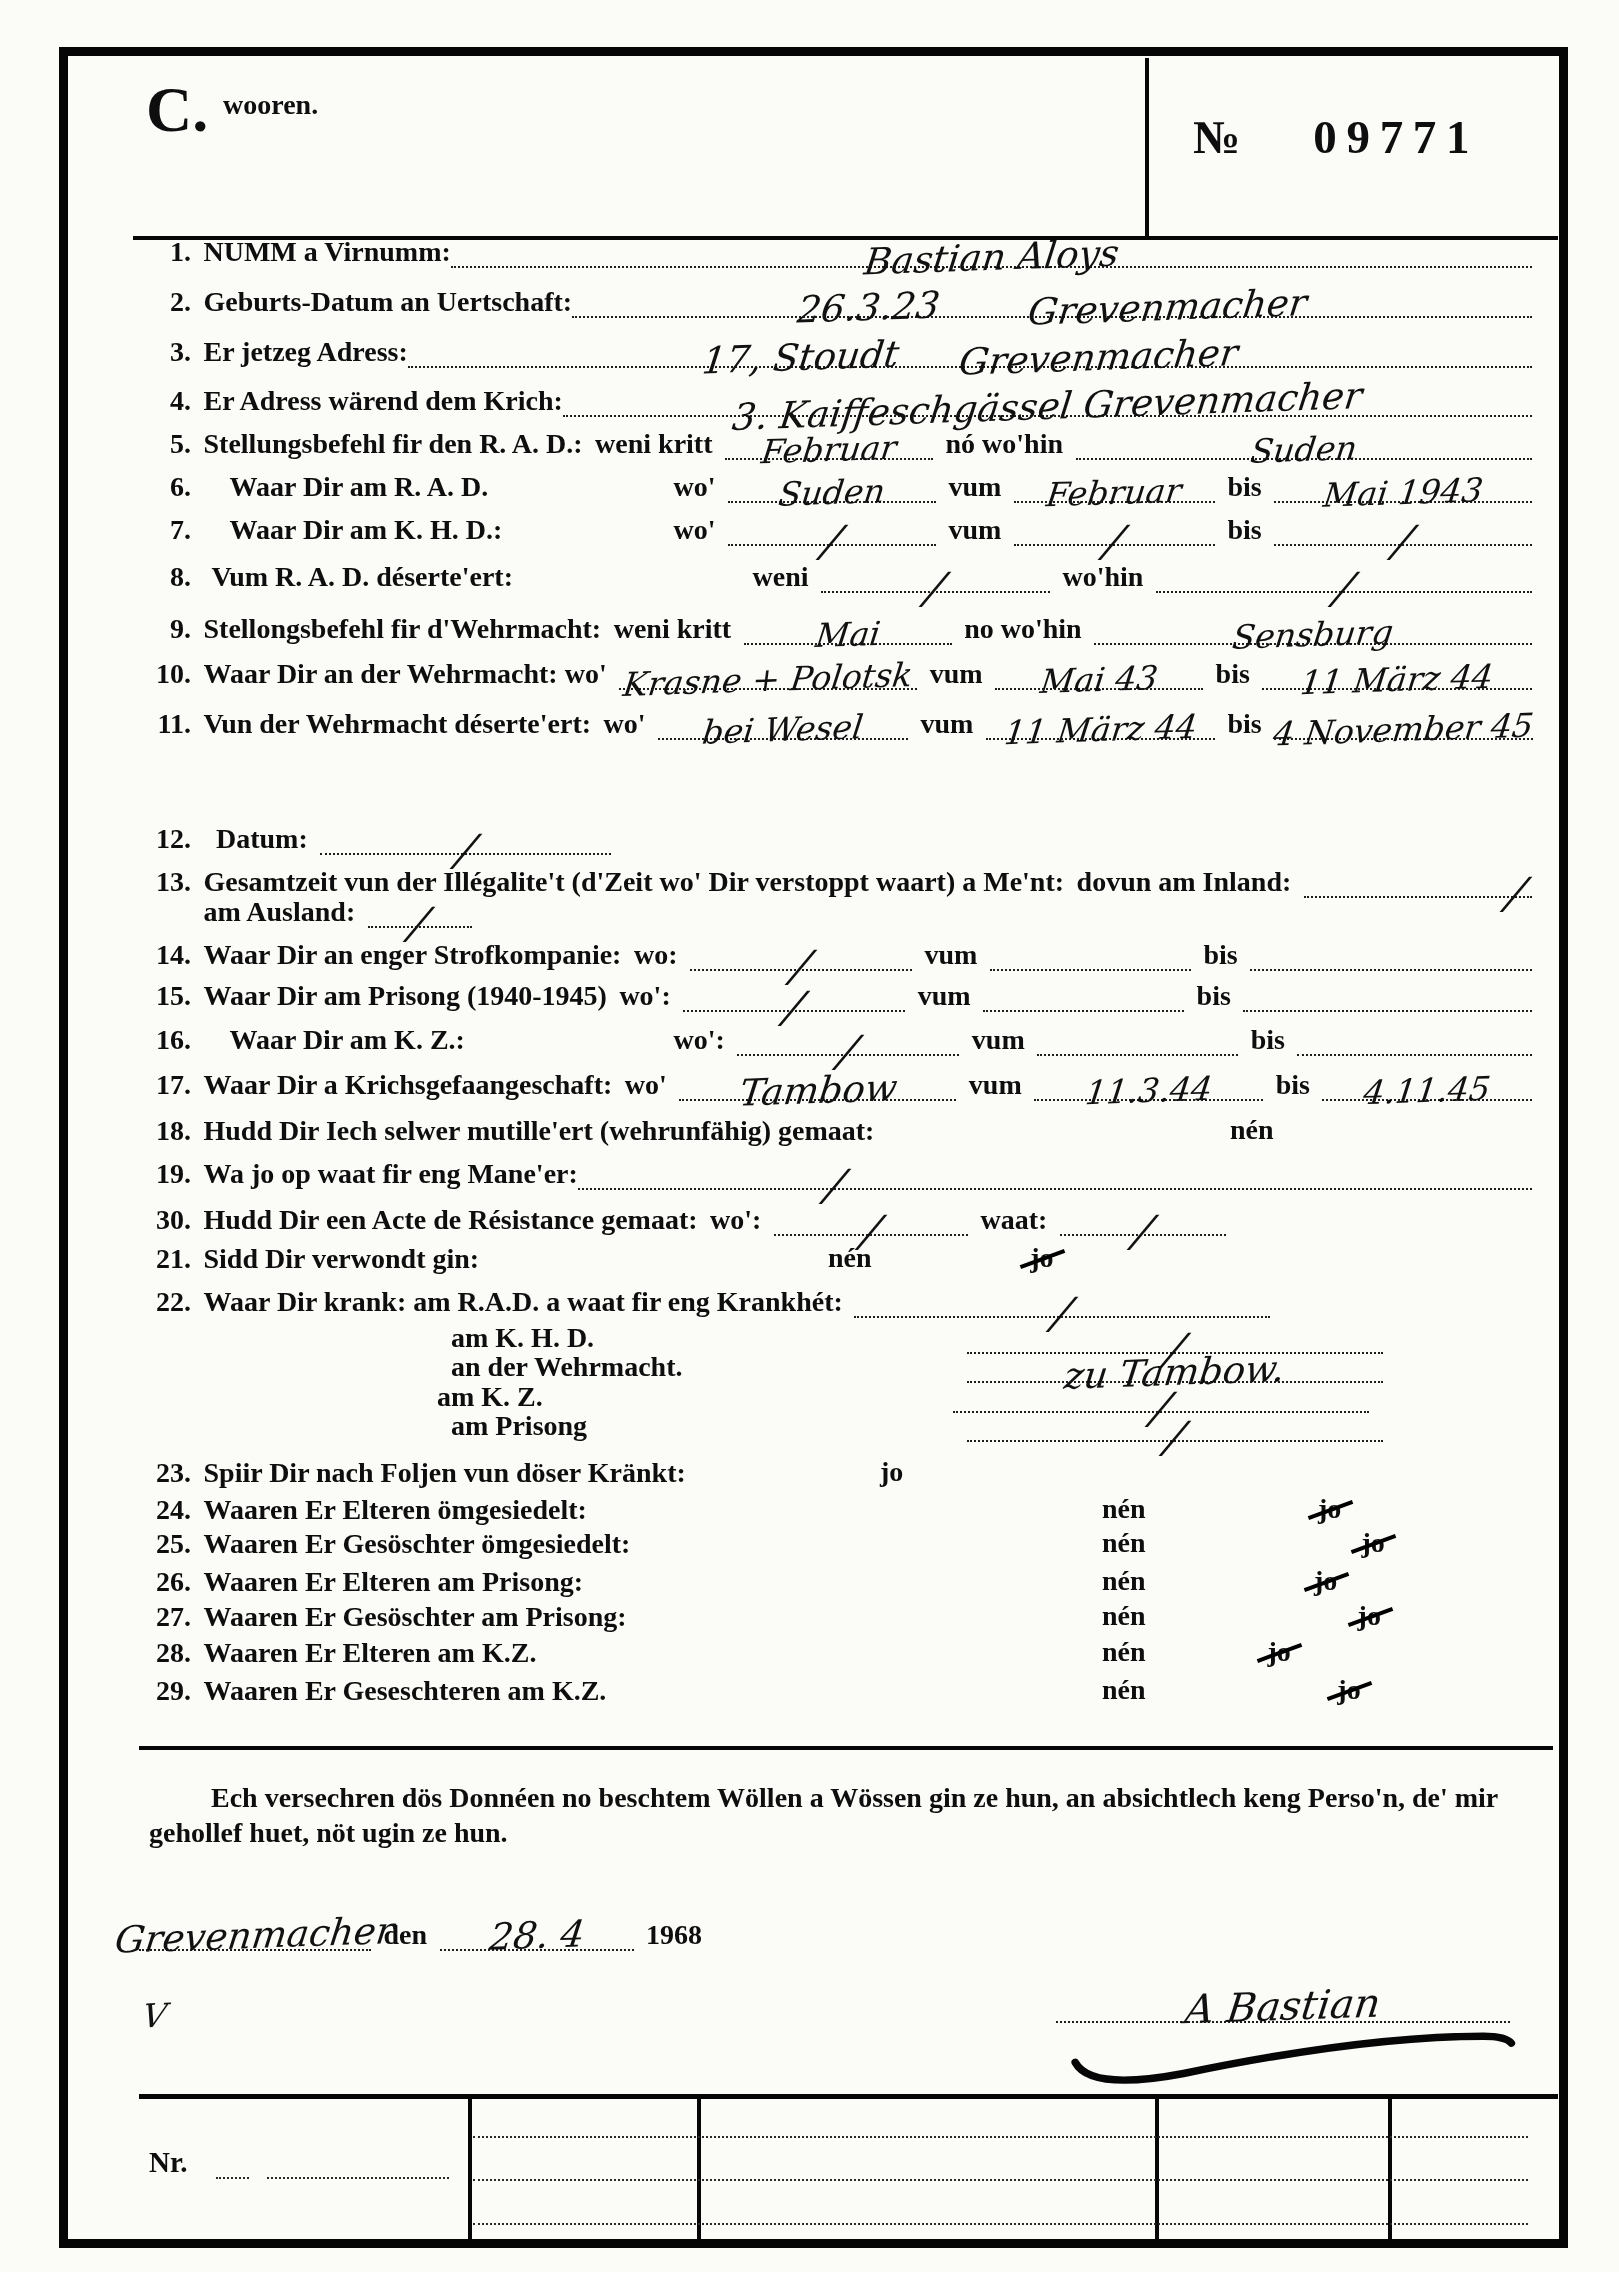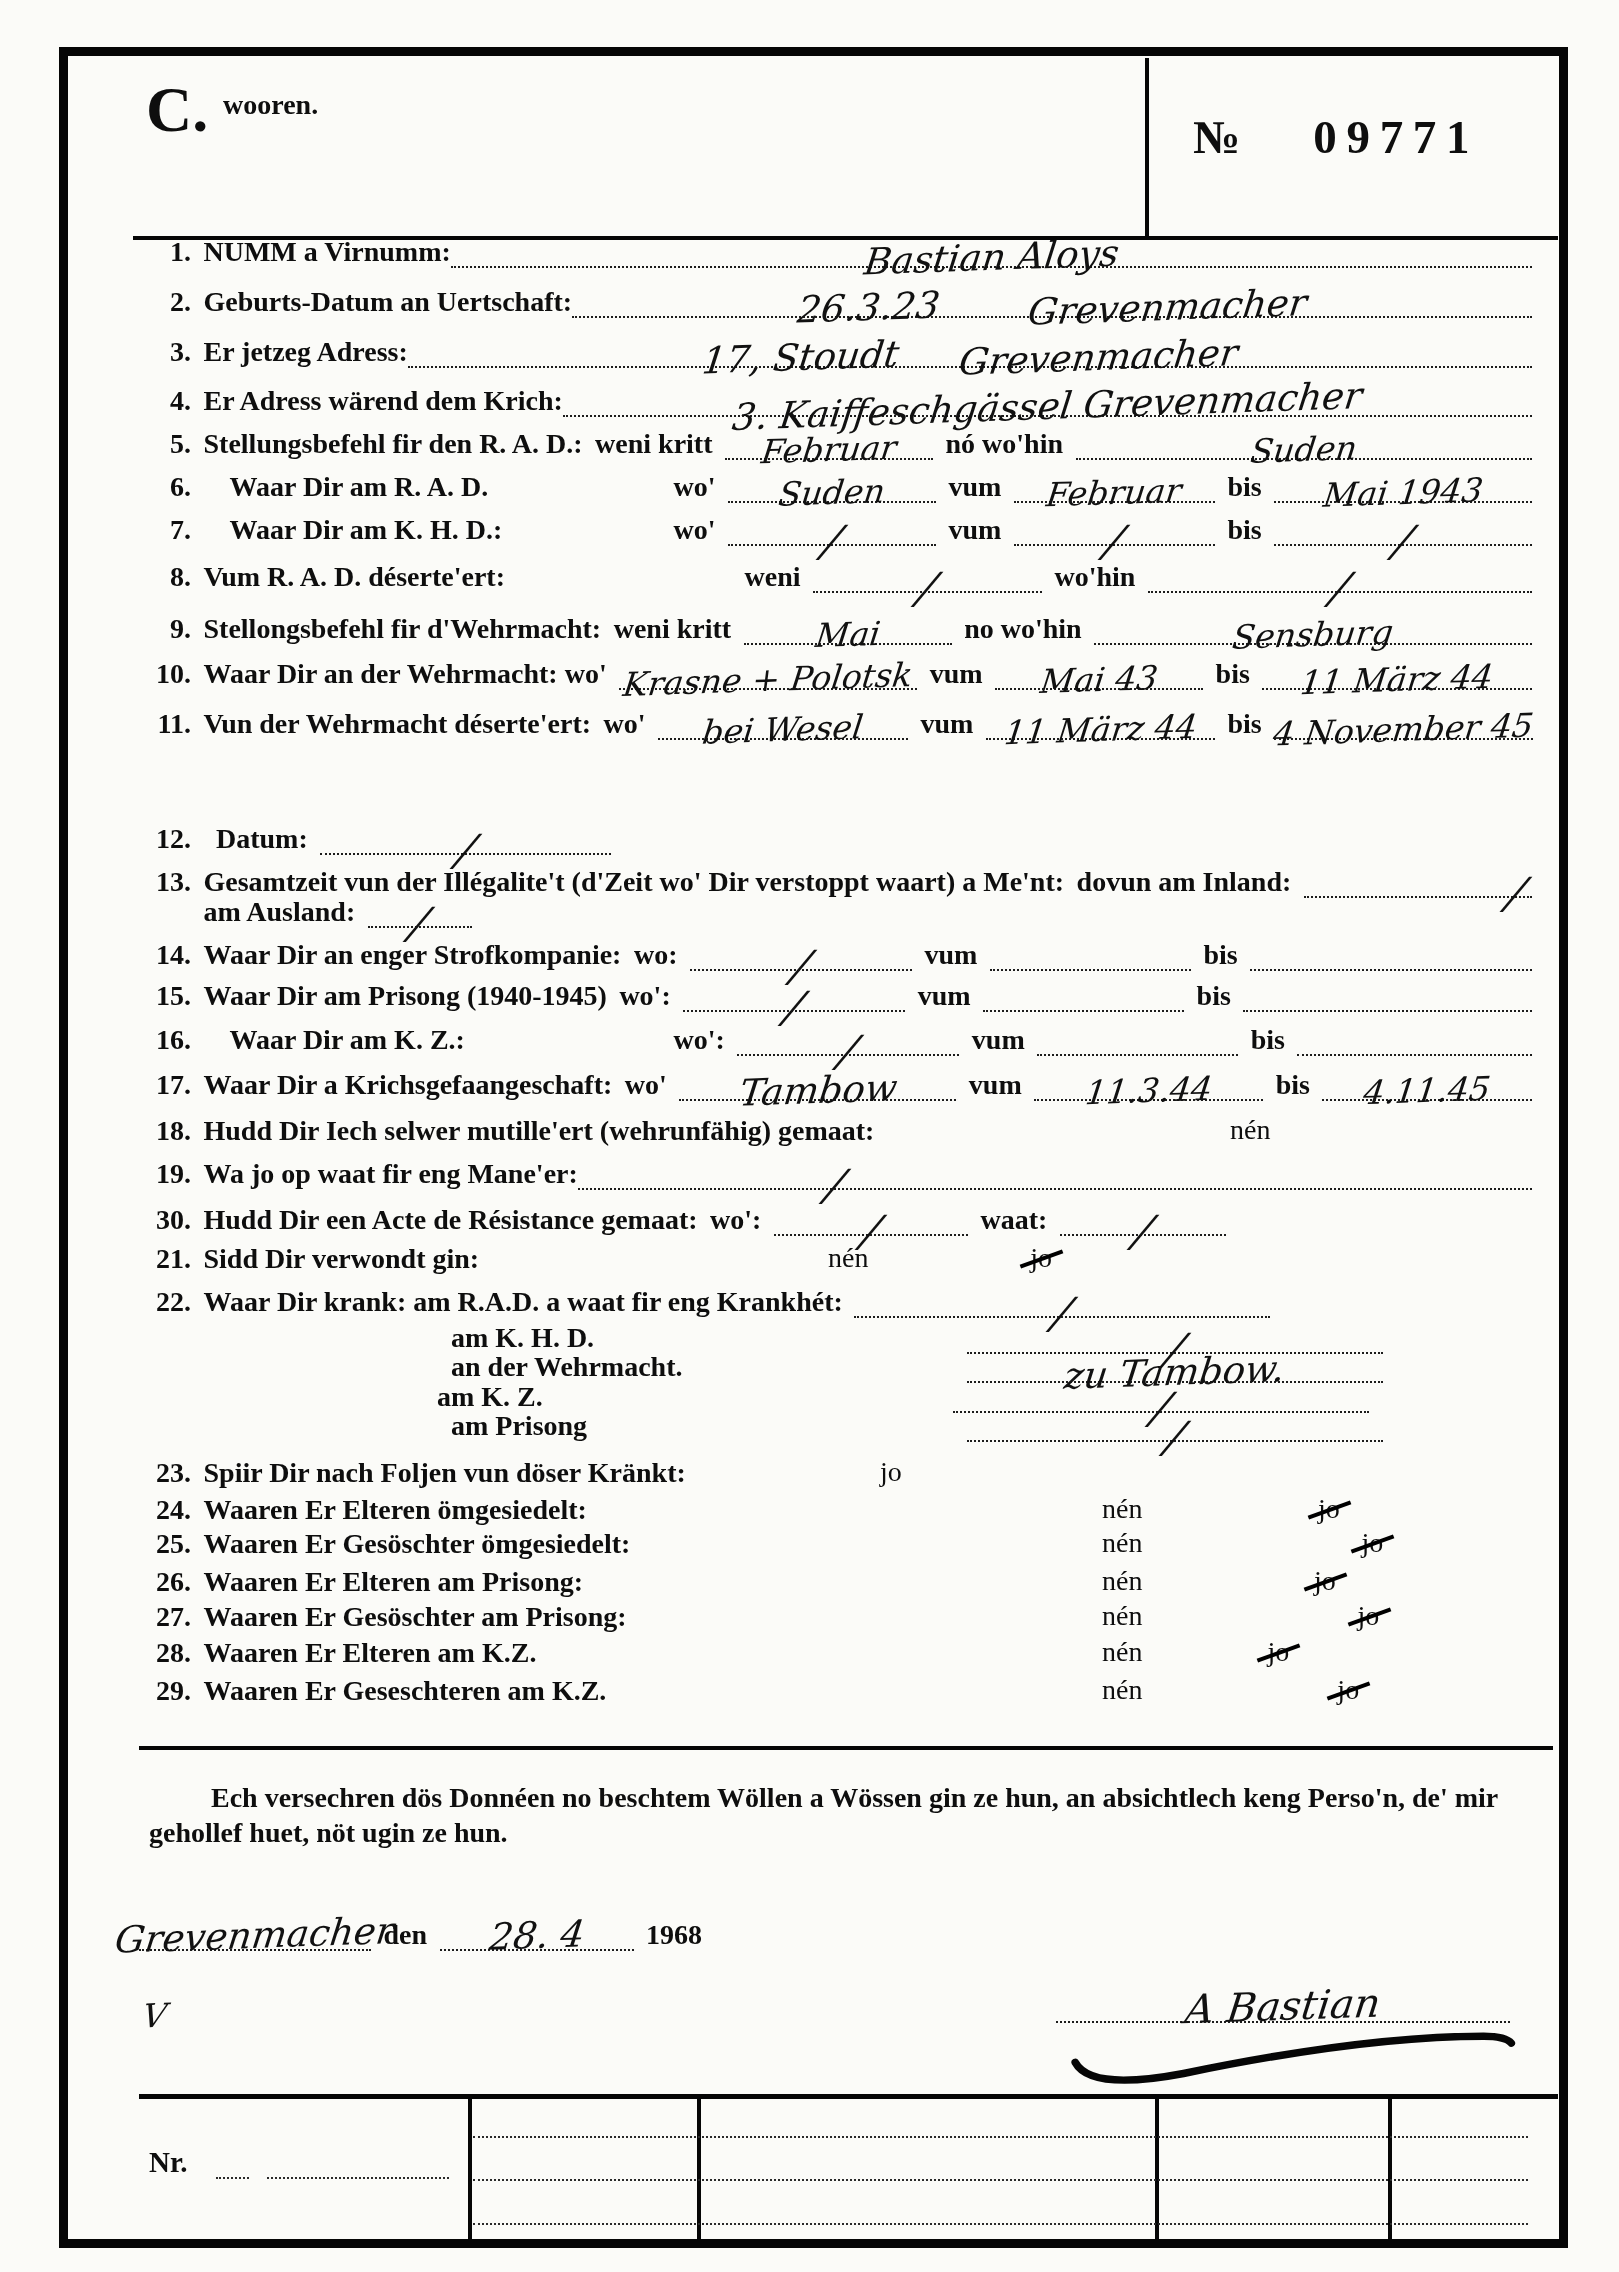--- a/index.html
+++ b/index.html
@@ -15,38 +15,38 @@
   .vdiv-header{position:absolute;left:1145px;top:58px;width:4.2px;height:180px;background:#060606;}
   .hrule-header{position:absolute;left:133px;top:236px;width:1425px;height:4.2px;background:#060606;}
   .numero{position:absolute;left:1193px;top:110px;font-size:47px;font-weight:700;display:flex;gap:73px;}
   .numero .digits{letter-spacing:9.7px;}
   
   .row{position:absolute;left:149px;right:87px;display:flex;align-items:flex-end;
     font-size:28px;font-weight:700;line-height:32px;white-space:nowrap;height:39px;}
   .num{flex:none;width:42px;text-align:right;margin-right:12.5px;}
   .lbl{flex:none;}
   .lblA{flex:none;width:444px;margin-left:26px;}
-  .lblB{flex:none;width:541px;}
+  .lblB{flex:none;width:541px;margin-left:8px;}
   .k{flex:none;margin:0 12.5px;}
   .k0{flex:none;margin:0 12.5px 0 0;}
   .field{flex:none;border-bottom:2.8px dotted #1c1c1c;height:37px;display:flex;
     align-items:flex-end;justify-content:center;position:relative;}
   .grow{flex:1 1 auto;}.w150{width:104px}.w240{width:166px}.w280{width:194px}.w290{width:201px}
   .w300{width:208px}.w320{width:222px}.w330{width:229px}.w335{width:232px}.w360{width:250px}
   .w400{width:277px}.w420{width:291px}.w430{width:298px}.w600{width:416px}
   .gap130{gap:90px}.gap90{gap:62px}
   .off-left{justify-content:flex-start;padding-left:250px;}
   .off-right{justify-content:flex-end;padding-right:8.3px;}
   
   .hw{font-family:"DejaVu Serif", serif;font-style:italic;font-weight:400;font-size:33px;
     display:inline-block;transform:skewX(-9deg) rotate(-2deg);margin-bottom:-8.3px;color:#111;}
   .hw.big{font-size:37px;}
   .hw.slash{font-size:43px;margin-bottom:-12.5px;transform:skewX(-18deg);}
   
-  .ans{position:absolute;bottom:1.4px;font-size:28px;font-weight:400;}
+  .ans{position:absolute;bottom:1.4px;font-size:28px;font-weight:700;}
   .struck{display:inline-block;position:relative;}
   .struck::after{content:"";position:absolute;left:-11px;right:-12.5px;top:48%;
     border-top:4.2px solid #000;transform:rotate(-20deg);}.r18 .ans-nen{left:1081px}
   .r21 .ans-jo{left:551px}.r21 .ans-nen{left:679px}
   .rJN .ans-jo{left:731px}.rJN .ans-nen{left:953px}
   
   .note{position:absolute;left:203px;right:90px;top:736px;font-size:28px;font-weight:700;
     line-height:34px;white-space:normal;}
   .hrule-mid{position:absolute;left:139px;top:1746px;width:1414px;height:4.2px;background:#060606;}
   .declaration{position:absolute;left:149px;right:91px;top:1780px;font-size:28px;font-weight:700;

